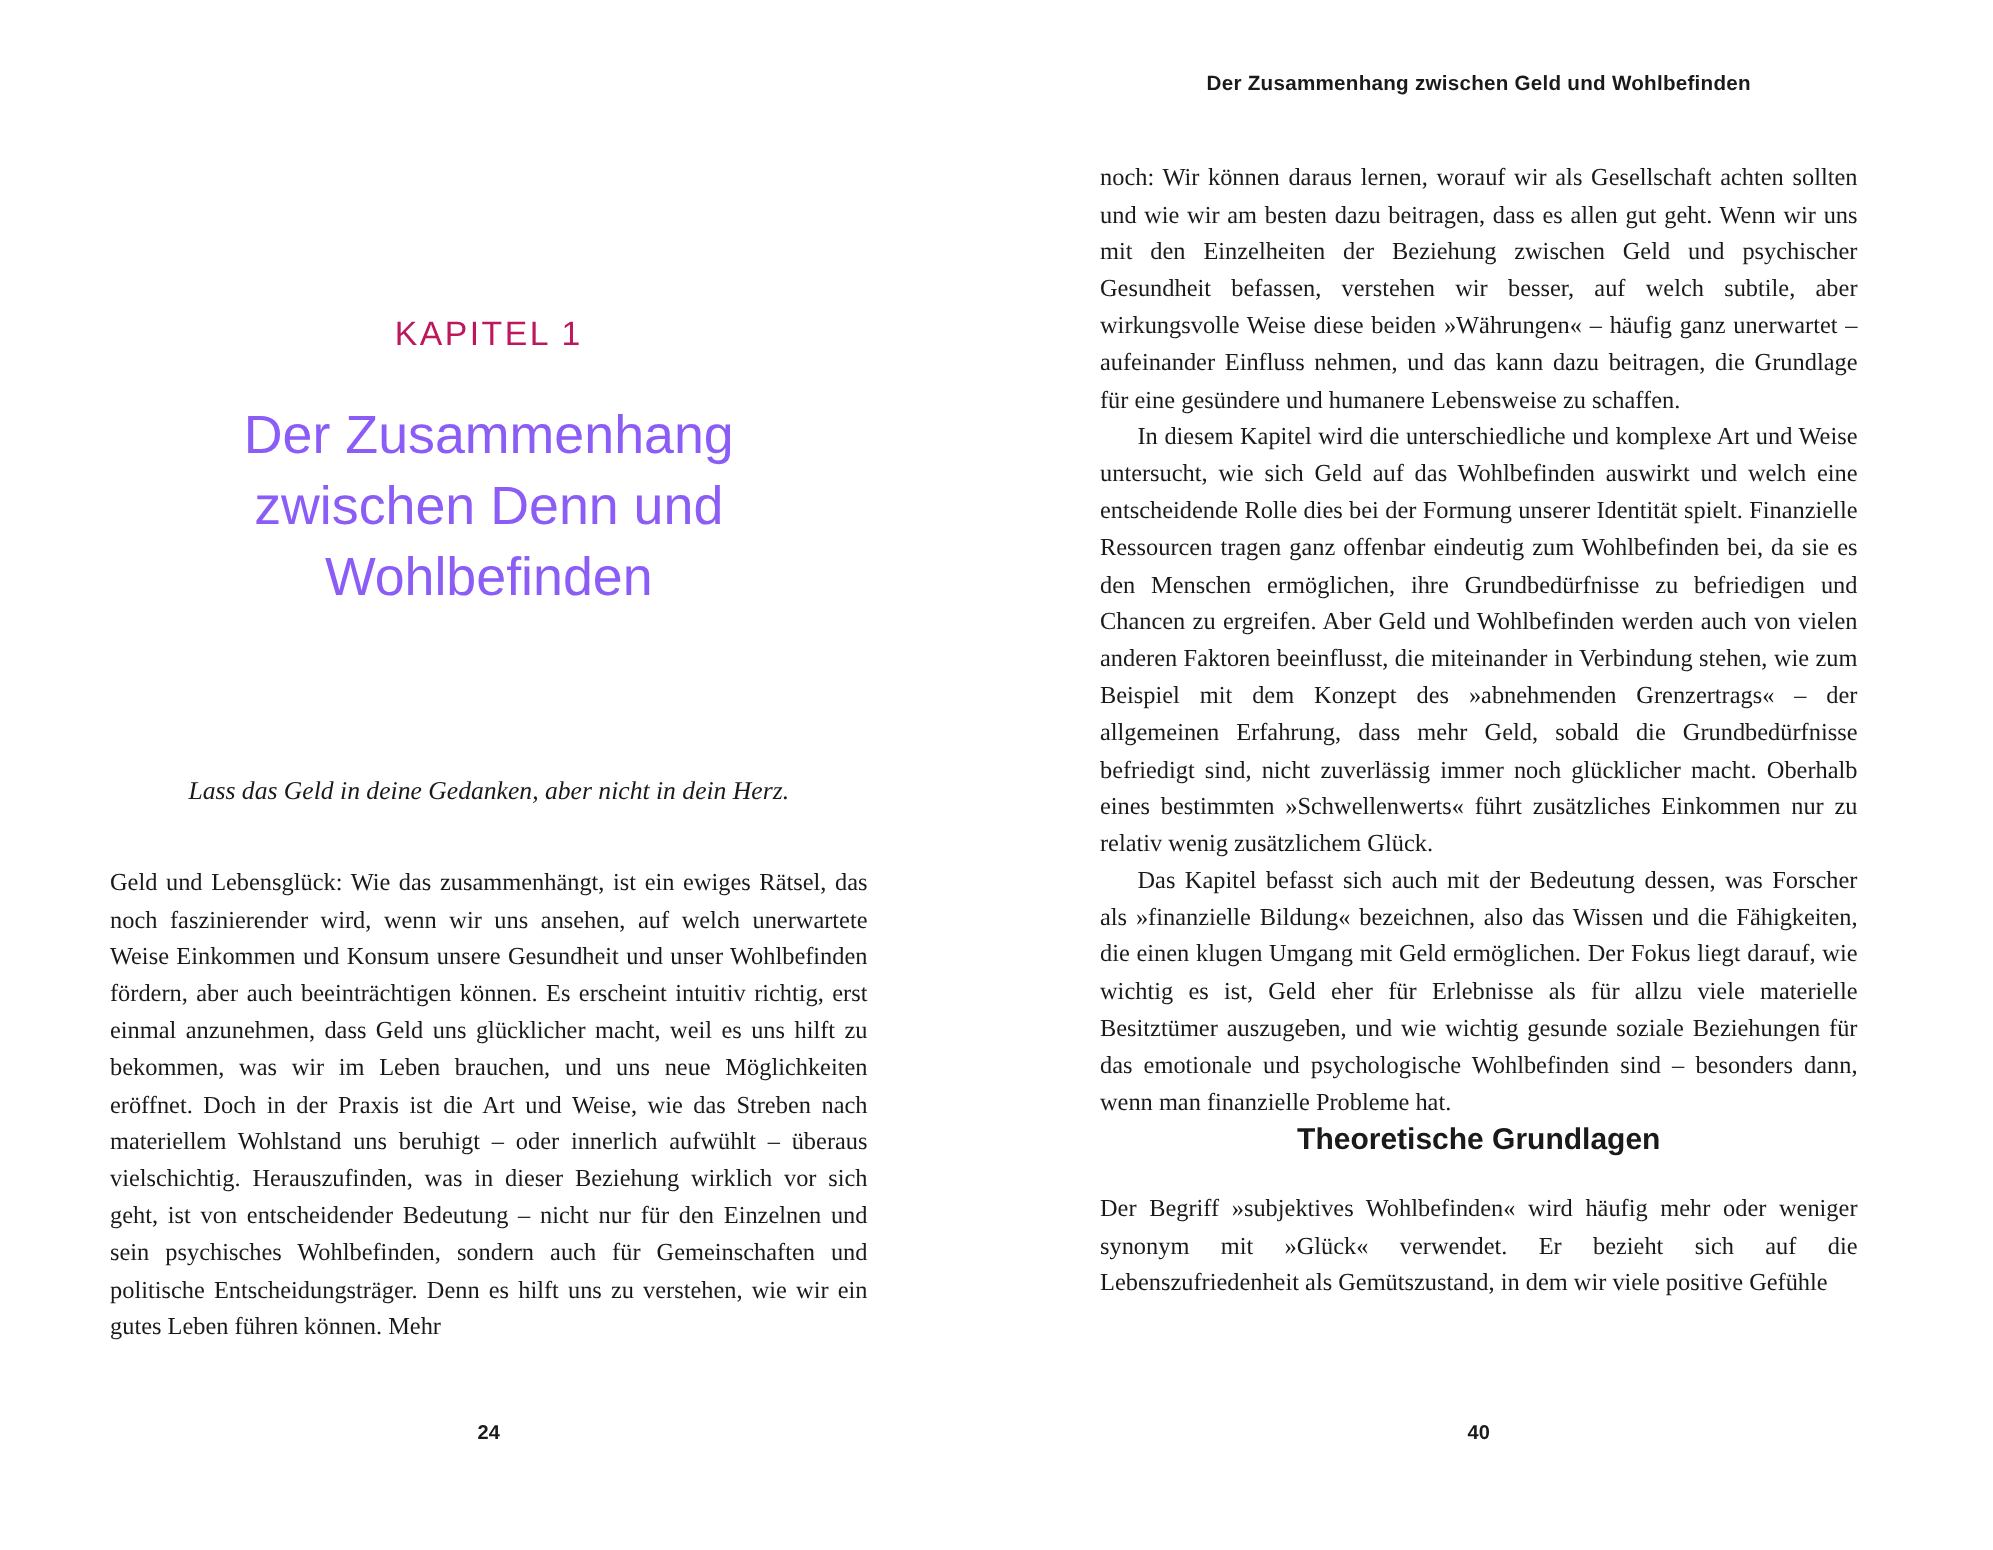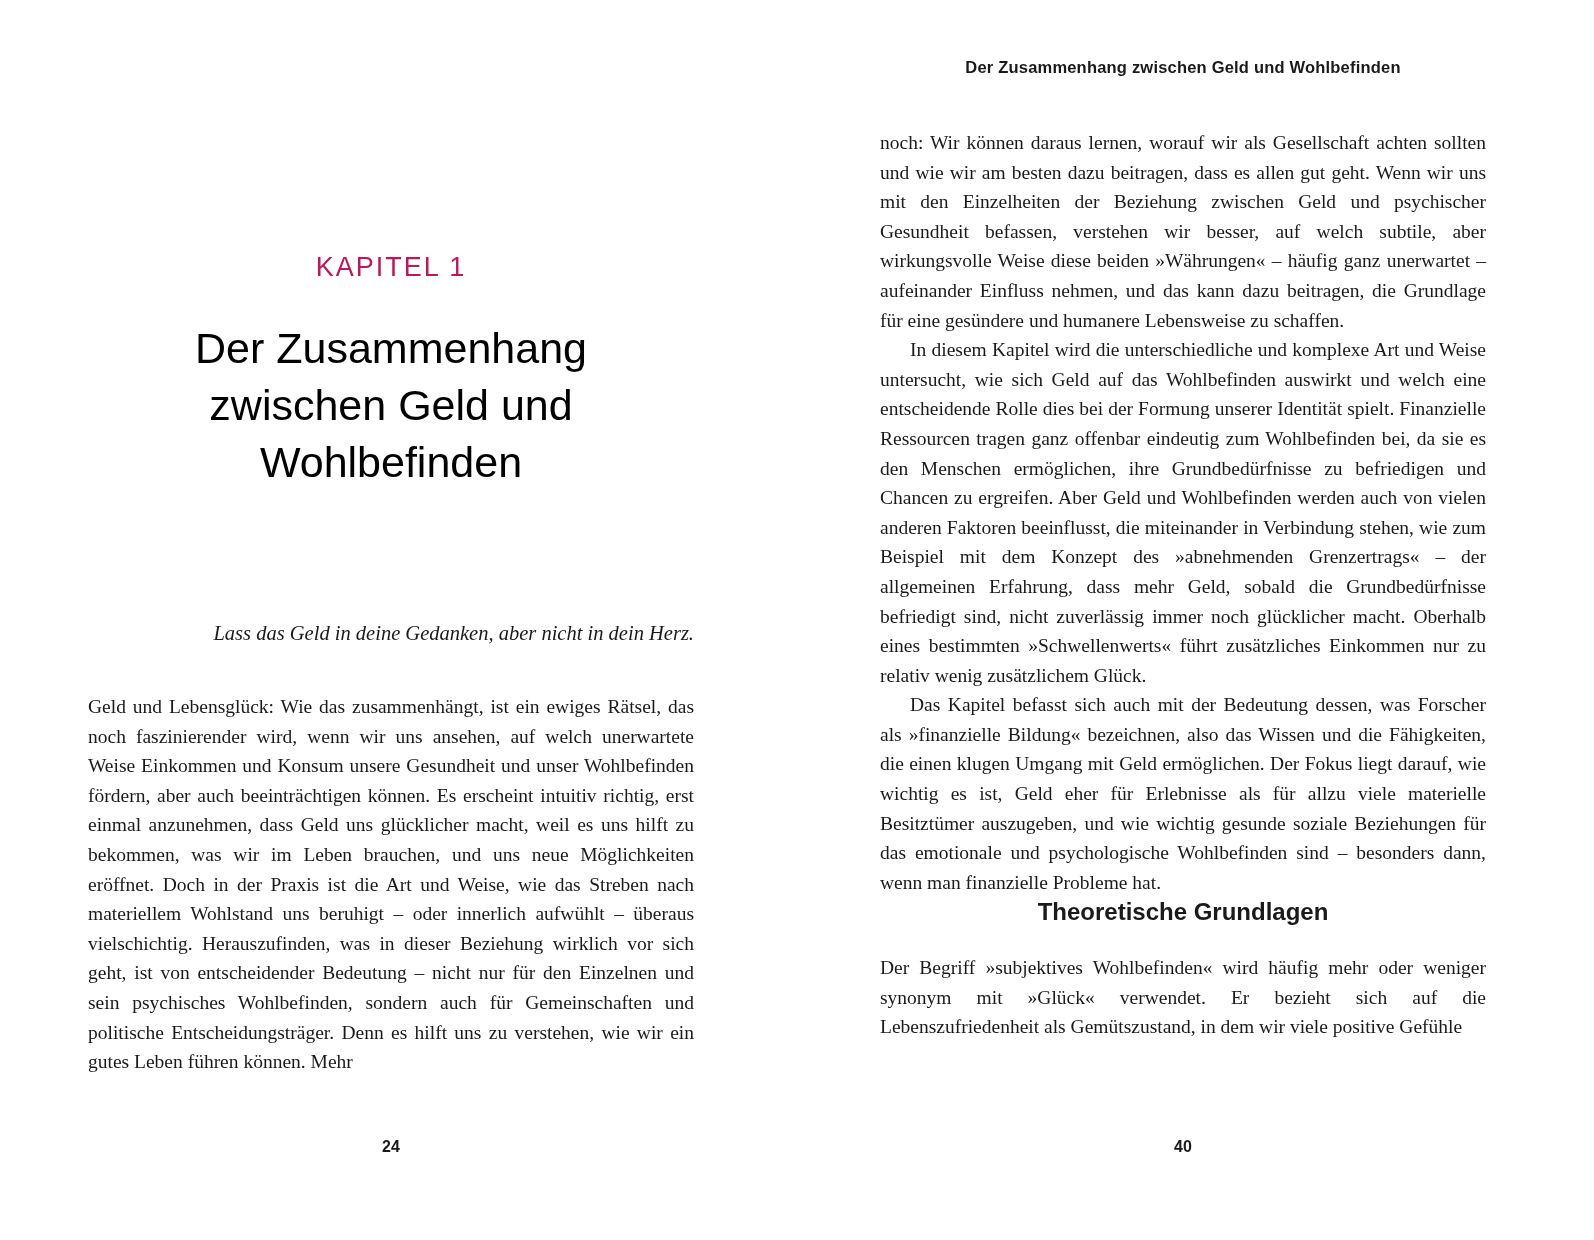--- a/index.html
+++ b/index.html
@@ -36,36 +36,36 @@
   }
   .chapter-title {
     position: absolute;
     top: 320px;
     width: 100%;
     text-align: center;
     font-family: "Liberation Sans", sans-serif;
     font-size: 43px;
     line-height: 57px;
     font-weight: normal;
-    color: #000000;
+    color: #8b5cf6;
   }
   .section-heading-left {
     position: absolute;
     top: 545px;
     width: 100%;
     text-align: center;
     font-family: "Liberation Sans", sans-serif;
     font-size: 23px;
     font-weight: bold;
   }
   .epigraph {
     position: absolute;
     top: 622px;
     width: 100%;
-    text-align: right;
+    text-align: center;
     font-style: italic;
     font-size: 20.5px;
   }
   .body-text {
     font-size: 19.5px;
     line-height: 29.6px;
     text-align: justify;
     hyphens: auto;
     -webkit-hyphens: auto;
   }
@@ -112,21 +112,21 @@
 <body>
 
 <div class="spread">
 
   <div class="page page-left">
 
     <div class="kapitel-label">KAPITEL 1</div>
 
     <div class="chapter-title">
       <div>Der Zusammenhang</div>
-      <div>zwischen Geld und</div>
+      <div>zwischen Denn und</div>
       <div>Wohlbefinden</div>
     </div>
 
 
     <div class="epigraph">Lass das Geld in deine Gedanken, aber nicht in dein Herz.</div>
 
     <div class="body-left body-text">
       <p>Geld und Lebensglück: Wie das zusammenhängt, ist ein ewiges Rätsel, das noch faszinierender wird, wenn wir uns ansehen, auf welch unerwartete Weise Einkommen und Konsum unsere Gesundheit und unser Wohlbefinden fördern, aber auch beeinträchtigen können. Es erscheint intuitiv richtig, erst einmal anzunehmen, dass Geld uns glücklicher macht, weil es uns hilft zu bekommen, was wir im Leben brauchen, und uns neue Möglichkeiten eröffnet. Doch in der Praxis ist die Art und Weise, wie das Streben nach materiellem Wohlstand uns beruhigt – oder innerlich aufwühlt – überaus vielschichtig. Herauszufinden, was in dieser Beziehung wirklich vor sich geht, ist von entscheidender Bedeutung – nicht nur für den Einzelnen und sein psychisches Wohlbefinden, sondern auch für Gemeinschaften und politische Entscheidungsträger. Denn es hilft uns zu verstehen, wie wir ein gutes Leben führen können. Mehr</p>
     </div>
 

